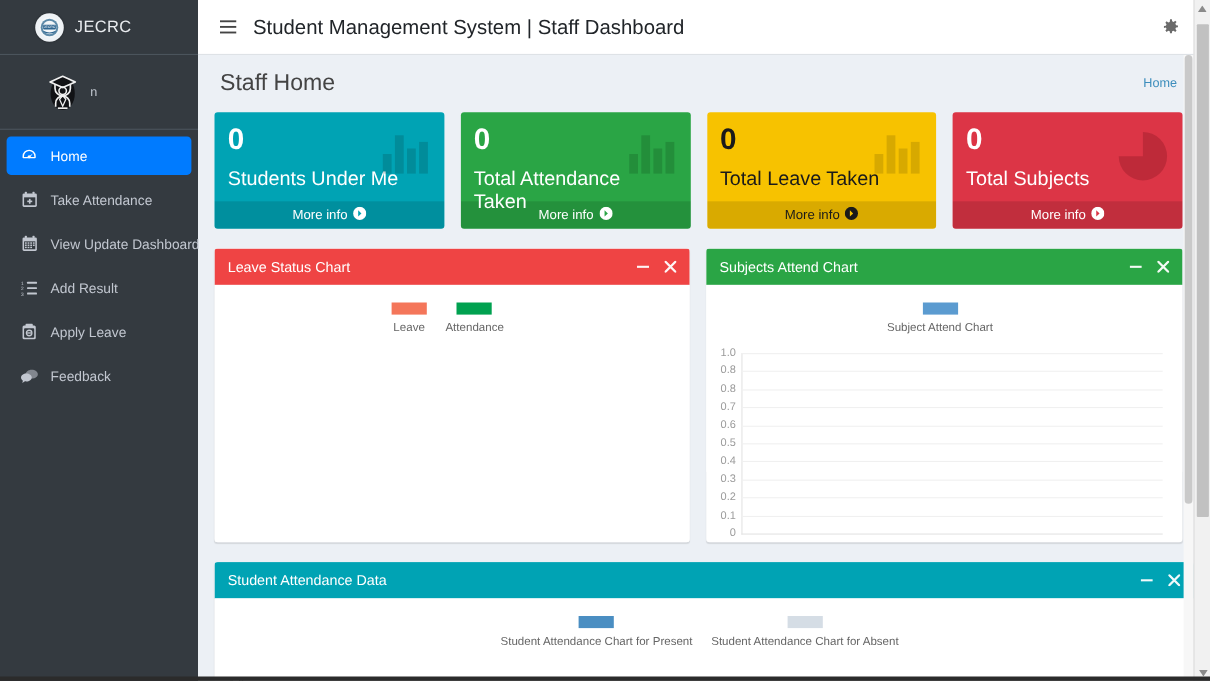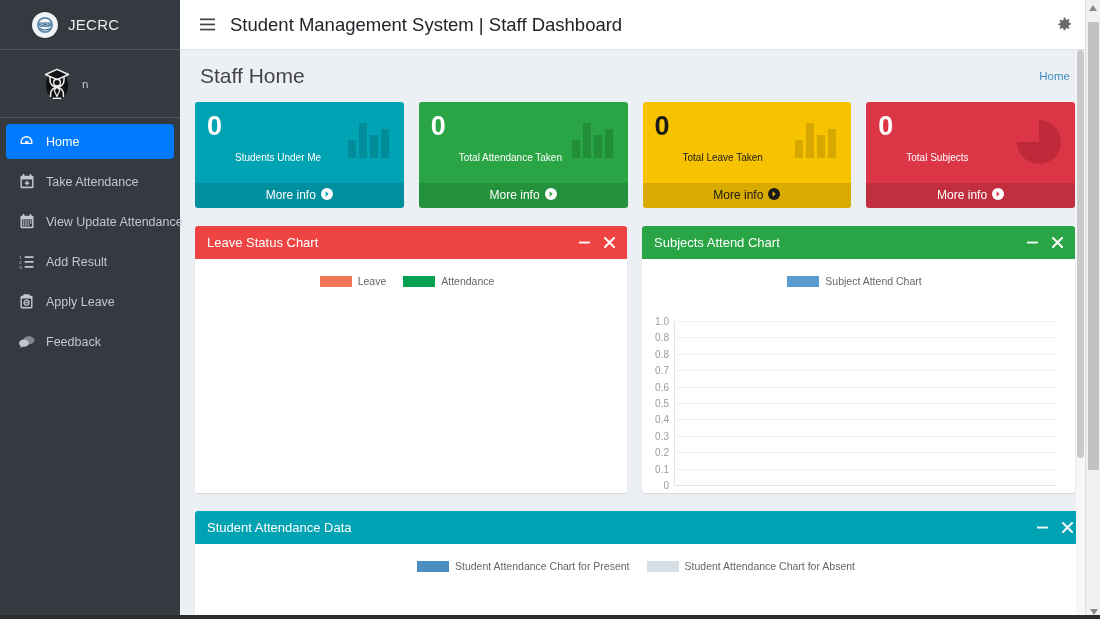--- a/index.html
+++ b/index.html
@@ -106,21 +106,21 @@
   .card {
     flex: 1 1 0; border-radius: 3px; overflow: hidden;
     position: relative; color: #ffffff;
   }
   .card.teal   { background: #00a3b4; }
   .card.green  { background: #2aa545; }
   .card.yellow { background: #f7c200; color: #1a1a1a; }
   .card.red    { background: #dc3546; }
   .card-inner { padding: 10px 12px 14px 12px; position: relative; height: 81px; }
   .card-value { font-size: 27px; font-weight: bold; line-height: 1.05; }
-  .card-label { font-size: 10px; margin-top: 12px; margin-left: 28px; }
+  .card-label { font-size: 18px; margin-top: 12px; }
   .card-art {
     position: absolute; right: 12px; top: 16px;
     opacity: .22;
   }
   .card.red .card-art { opacity: .3; }
   .card-art svg { display:block; }
   .card-footer {
     display: block; text-align: center;
     font-size: 12px; padding: 5px 0 6px 0;
     background: rgba(0,0,0,.12);
@@ -146,21 +146,21 @@
   .panel-tools { margin-left: auto; display: flex; align-items: center; gap: 14px; }
   .panel-tool { cursor: pointer; display:flex; align-items:center; opacity:.95; }
   .panel-tool svg { display:block; }
   .panel-body { position: relative; background: #fff; }
 
   
   .chart-legend {
     display: flex; align-items: center; justify-content: center;
     gap: 9px; padding-top: 16px; font-size: 10.5px; color: #666;
   }
-  .legend-item { display: flex; align-items: center; gap: 6px; margin-right: 8px; }
+  .legend-item { display: flex; align-items: center; gap: 6px; margin-right: 8px; flex-direction: column; }
   .legend-swatch { width: 32px; height: 11px; display:block; flex:0 0 auto; }
 
   .plot { position: relative; }
   .plot-axis-label {
     position: absolute; right: 100%; margin-right: 5px;
     transform: translateY(-50%);
     font-size: 10px; color: #9b9b9b; white-space: nowrap;
   }
   .gridline { position: absolute; left: 0; right: 0; height: 1px; background: #f0f0f0; }
   .gridline.base { background: #e3e3e3; }
@@ -267,21 +267,21 @@
               <rect x="2.7" y="8.3" width="1.6" height="1.3"></rect>
                 <rect x="5.1" y="8.3" width="1.6" height="1.3"></rect>
                 <rect x="7.5" y="8.3" width="1.6" height="1.3"></rect>
                 <rect x="9.9" y="8.3" width="1.6" height="1.3"></rect>
               <rect x="2.7" y="10.3" width="1.6" height="1.3"></rect>
                 <rect x="5.1" y="10.3" width="1.6" height="1.3"></rect>
                 <rect x="7.5" y="10.3" width="1.6" height="1.3"></rect>
             </g>
           </svg>
         </span>
-        <span>View Update Attendance</span>
+        <span>View Update Dashboard</span>
       </div>
 
       <div class="nav-item">
         <span class="nav-ico">
           <svg width="15" height="14" viewBox="0 0 15 14" fill="#c2c7d0">
             <rect x="5.6" y="1.2" width="9" height="1.7" rx=".5"></rect>
             <rect x="5.6" y="6.1" width="9" height="1.7" rx=".5"></rect>
             <rect x="5.6" y="11" width="9" height="1.7" rx=".5"></rect>
             <path d="M1.1 1.3h1.6v2.4H1.1z" fill="none"></path>
             <text x="0.2" y="4.1" font-size="4.4" font-family="Liberation Sans, sans-serif">1</text>

